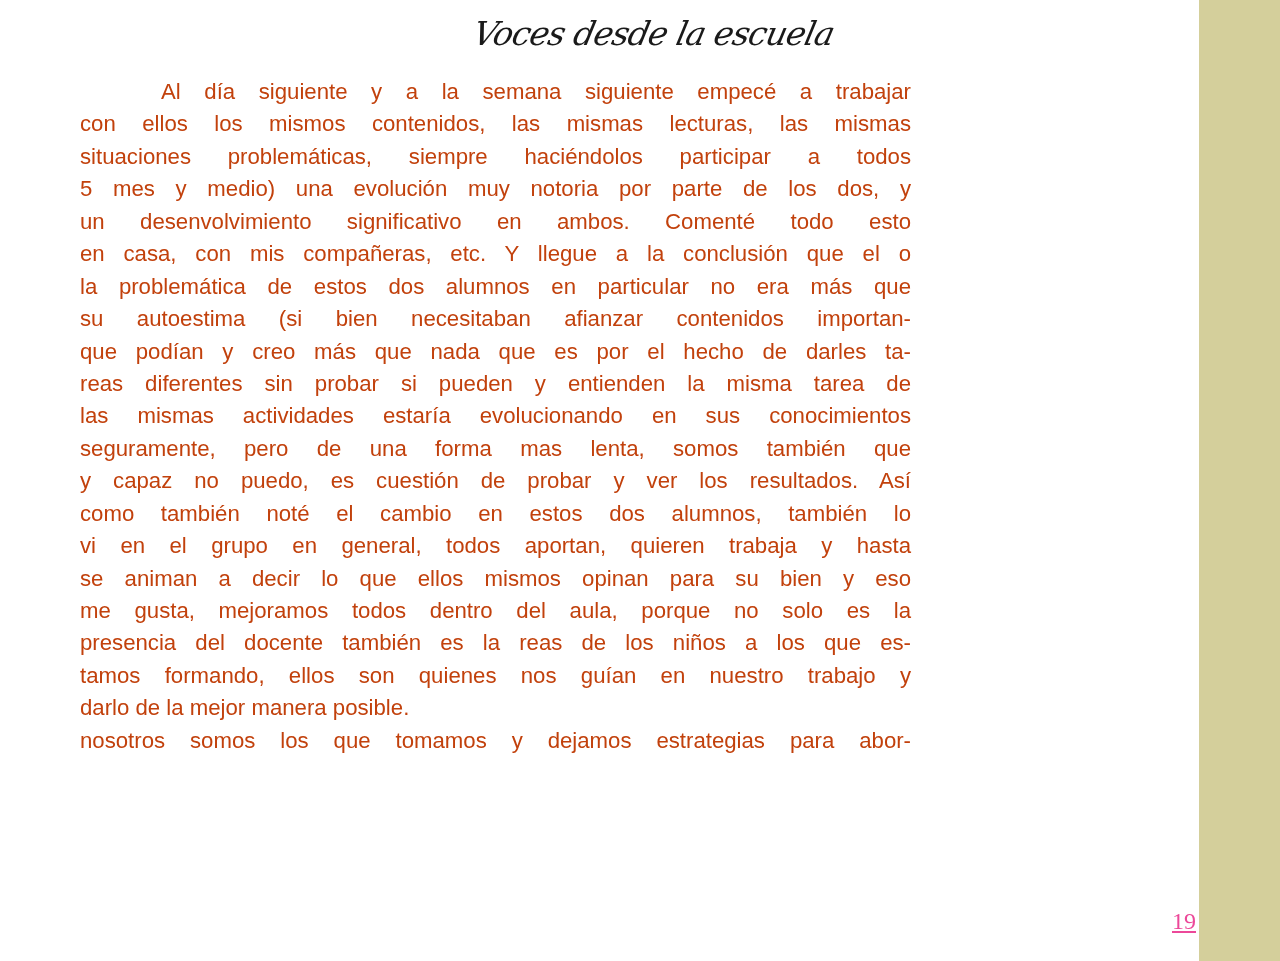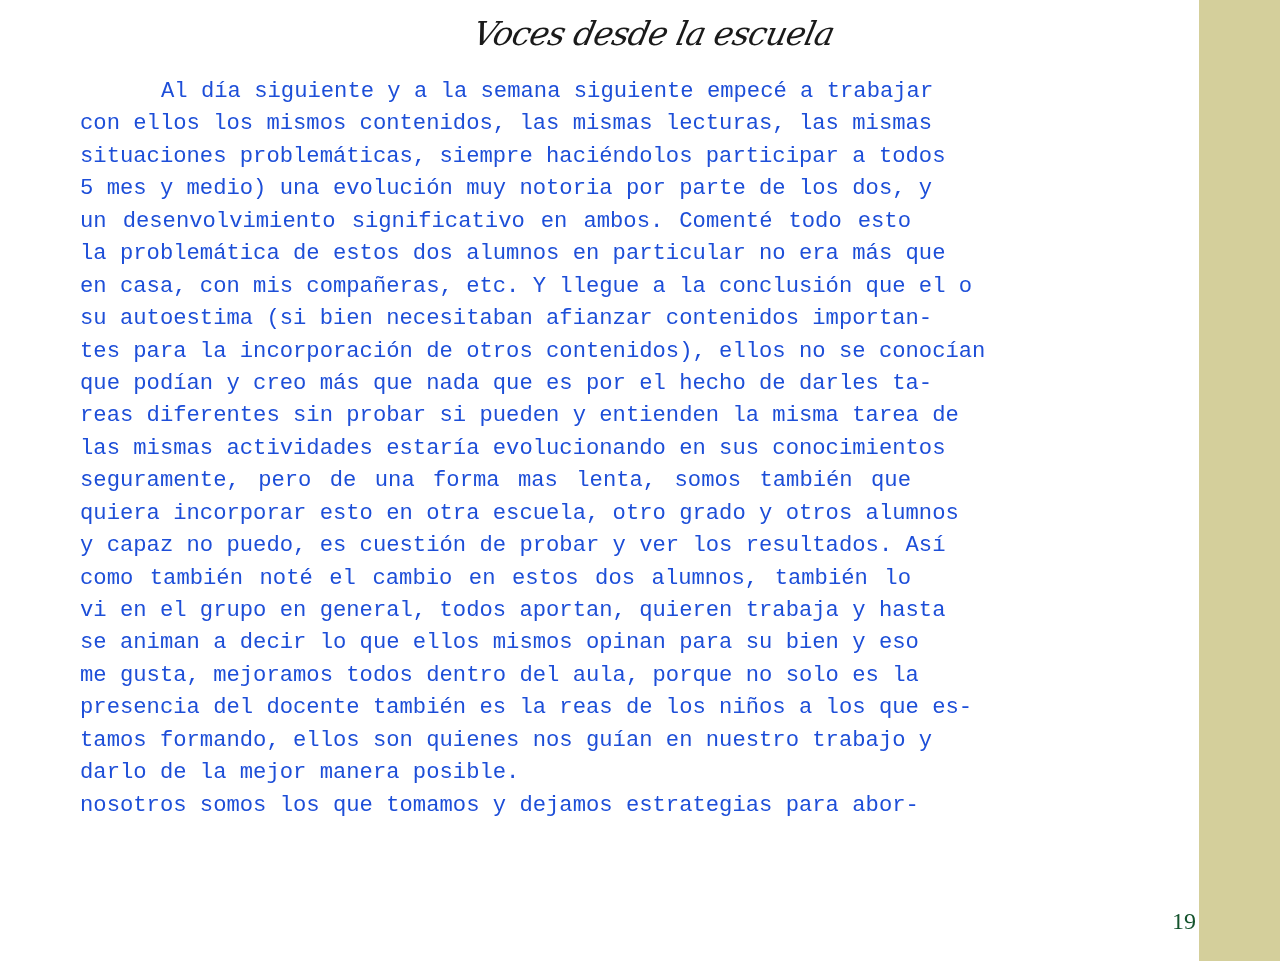--- a/index.html
+++ b/index.html
@@ -39,24 +39,24 @@
       color: #1a1a1a;
       transform: skewX(-12deg);
       white-space: nowrap;
       font-weight: normal;
     }
     .body-text {
       position: absolute;
       left: 80px;
       top: 76px;
       width: 831px;
-      font-family: Liberation Mono, monospace;
+      font-family: Liberation Sans, sans-serif;
       font-size: 22.2px;
       line-height: 32.45px;
-      color: #1d4ed8;
+      color: #c2410c;
       margin: 0;
     }
     .body-text .line {
       display: block;
       text-align: justify;
       text-align-last: justify;
       white-space: nowrap;
       height: 32.45px;
       overflow: visible;
     }
@@ -65,44 +65,43 @@
     }
     .body-text .line.last {
       text-align-last: left;
     }
     .page-number {
       position: absolute;
       left: 1172px;
       top: 908px;
       font-family: "Liberation Serif", serif;
       font-size: 24px;
-      color: #14532d;
+      color: #ec4899;
+      text-decoration: underline;
     }
   </style>
 </head>
 <body>
 
 <div class="page">
   <div class="running-head">Voces desde la escuela</div>
 
   <div class="body-text">
     <span class="line first">Al día siguiente y a la semana siguiente empecé a trabajar</span>
     <span class="line">con ellos los mismos contenidos, las mismas lecturas, las mismas</span>
     <span class="line">situaciones problemáticas, siempre haciéndolos participar a todos</span>
     <span class="line">5 mes y medio) una evolución muy notoria por parte de los dos, y</span>
     <span class="line">un desenvolvimiento significativo en ambos. Comenté todo esto</span>
+    <span class="line">en casa, con mis compañeras, etc. Y llegue a la conclusión que el o</span>
     <span class="line">la problemática de estos dos alumnos en particular no era más que</span>
-    <span class="line">en casa, con mis compañeras, etc. Y llegue a la conclusión que el o</span>
     <span class="line">su autoestima (si bien necesitaban afianzar contenidos importan-</span>
-    <span class="line">tes para la incorporación de otros contenidos), ellos no se conocían</span>
     <span class="line">que podían y creo más que nada que es por el hecho de darles ta-</span>
     <span class="line">reas diferentes sin probar si pueden y entienden la misma tarea de</span>
     <span class="line">las mismas actividades estaría evolucionando en sus conocimientos</span>
     <span class="line">seguramente, pero de una forma mas lenta, somos también que</span>
-    <span class="line">quiera incorporar esto en otra escuela, otro grado y otros alumnos</span>
     <span class="line">y capaz no puedo, es cuestión de probar y ver los resultados. Así</span>
     <span class="line">como también noté el cambio en estos dos alumnos, también lo</span>
     <span class="line">vi en el grupo en general, todos aportan, quieren trabaja y hasta</span>
     <span class="line">se animan a decir lo que ellos mismos opinan para su bien y eso</span>
     <span class="line">me gusta, mejoramos todos dentro del aula, porque no solo es la</span>
     <span class="line">presencia del docente también es la reas de los niños a los que es-</span>
     <span class="line">tamos formando, ellos son quienes nos guían en nuestro trabajo y</span>
     <span class="line last">darlo de la mejor manera posible.</span>
     <span class="line">nosotros somos los que tomamos y dejamos estrategias para abor-</span>
   </div>

